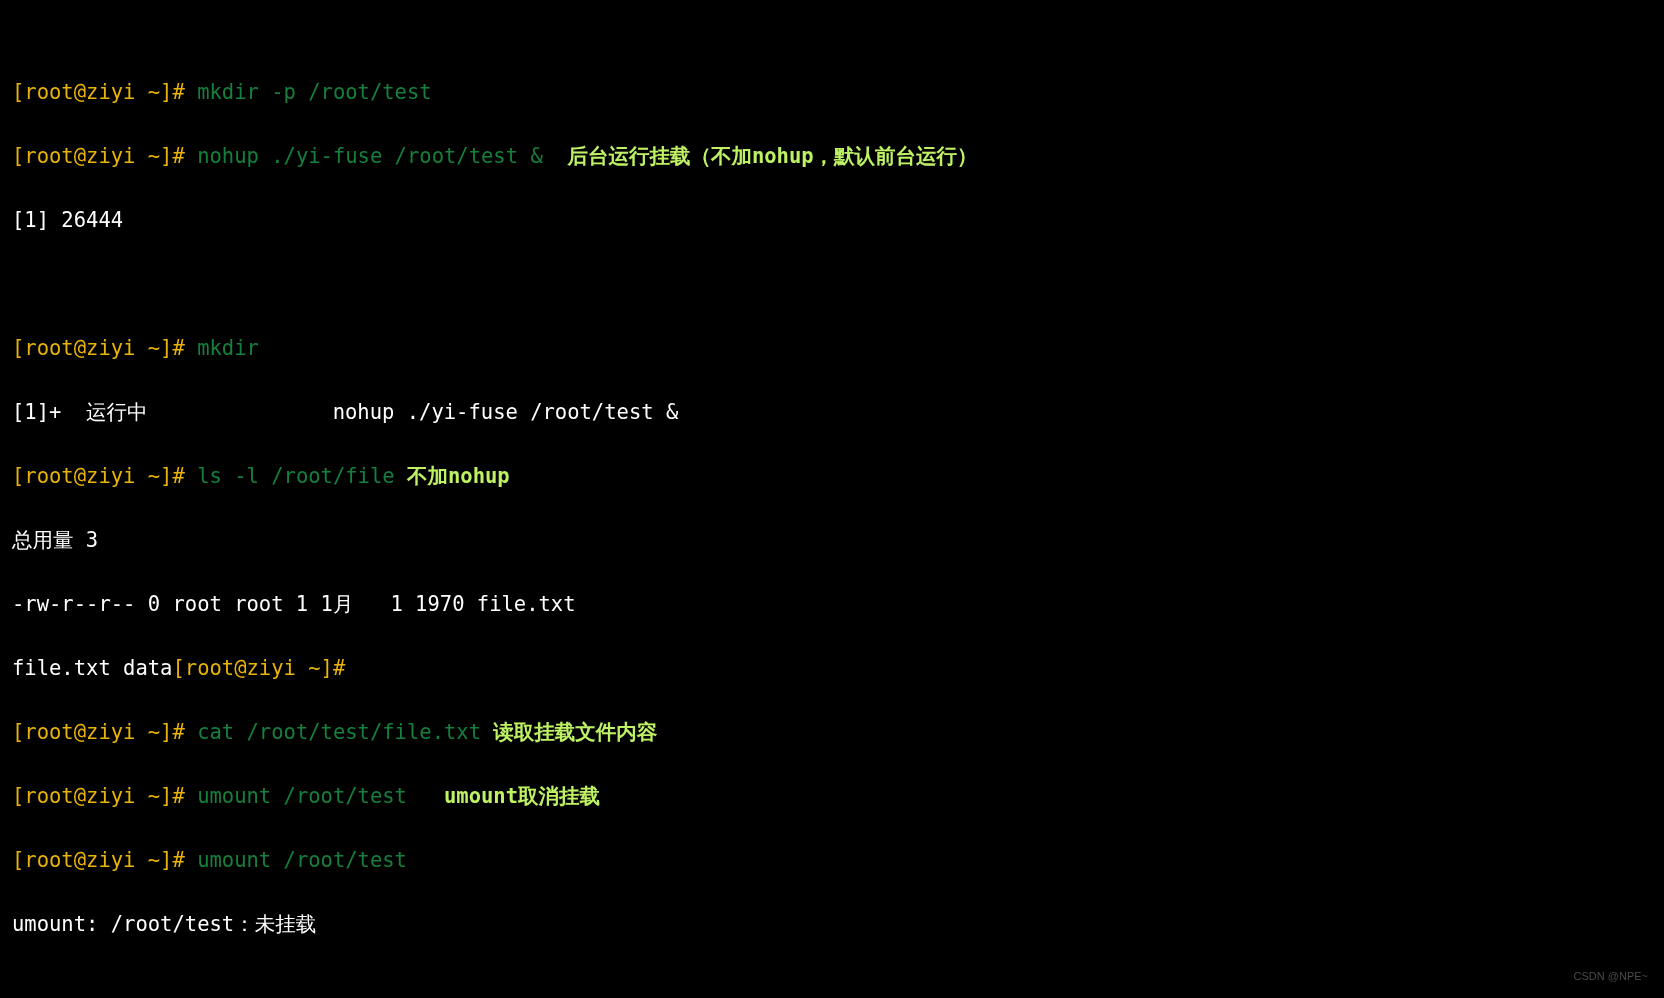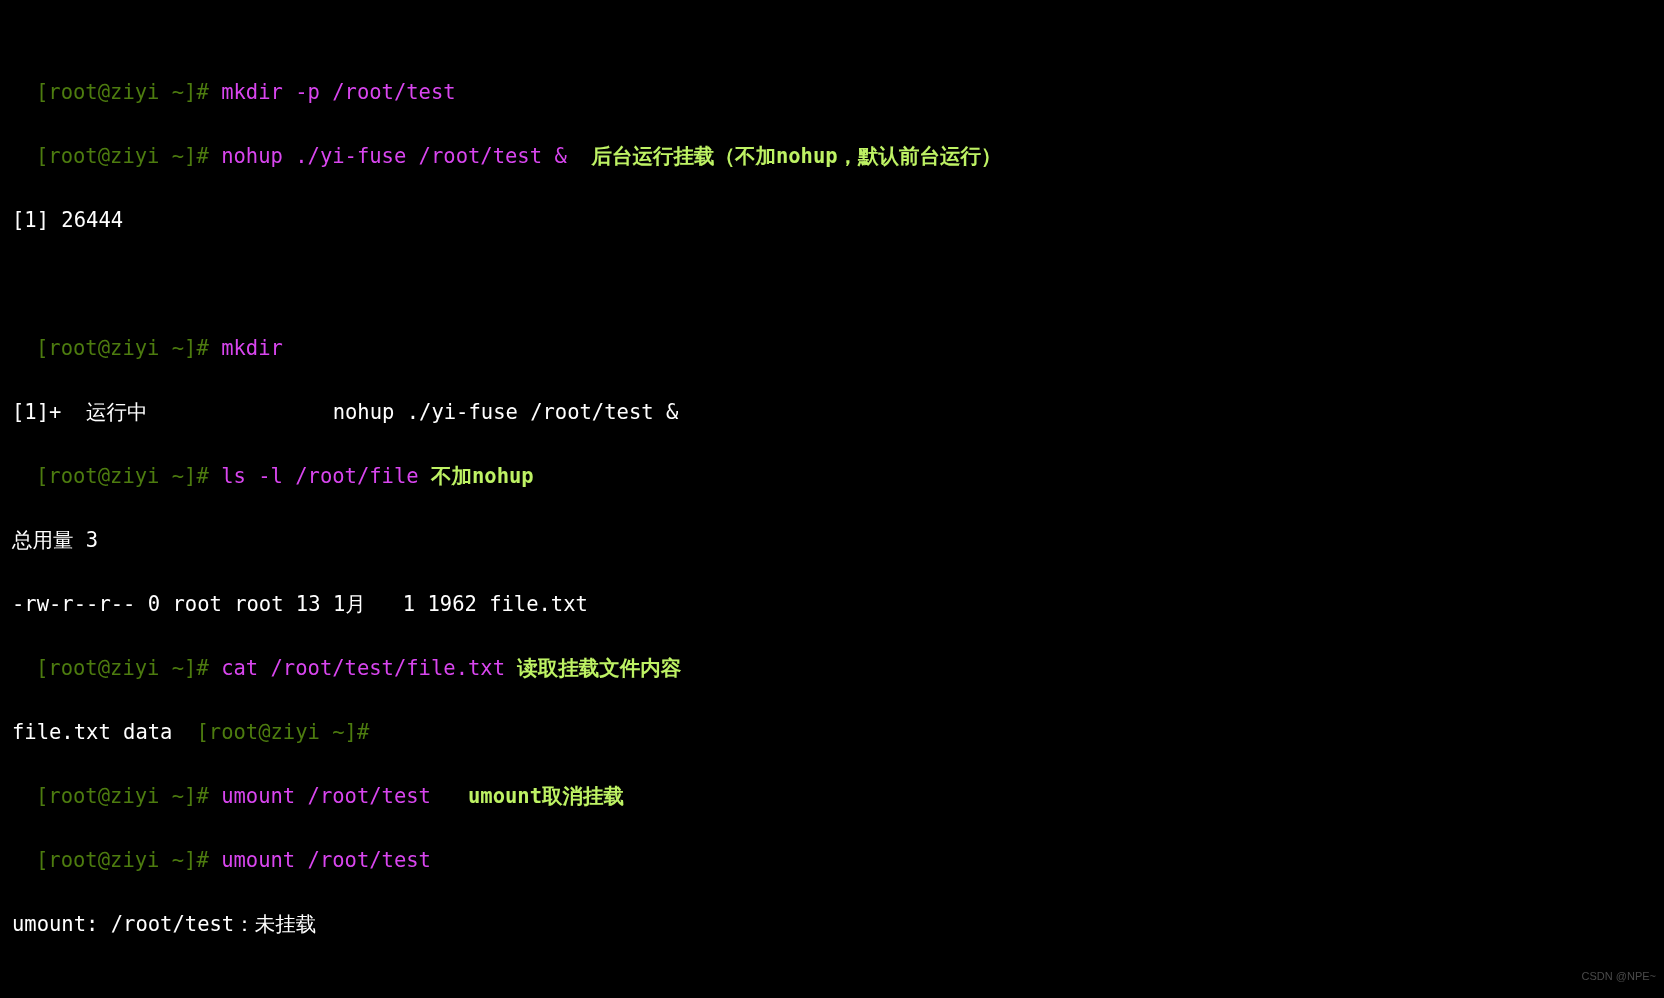--- a/index.html
+++ b/index.html
@@ -17,48 +17,48 @@
   .terminal {
     position: relative;
     padding: 12px 12px;
     white-space: pre;
   }
   .line {
     display: block;
     white-space: pre;
     position: relative;
   }
-  .prompt { color: #4d7c0f; margin-left: 24px; }
-  .cmd { color: #d946ef; text-align: right; }
+  .prompt { color: #eab308; }
+  .cmd { color: #15803d; text-align: right; }
   .green { color: #bef264; font-weight: 600; }
   .watermark {
     position: absolute;
-    right: 8px;
+    right: 16px;
     bottom: 6px;
     font-size: 11px;
     color: #4a4a4a;
     font-family: Arial, sans-serif;
   }
 </style>
 </head>
 <body>
 
 <div class="terminal">
 
 <span class="line"><span class="prompt">[root@ziyi ~]#</span> <span class="cmd">mkdir -p /root/test</span></span>
 <span class="line"><span class="prompt">[root@ziyi ~]#</span> <span class="cmd">nohup ./yi-fuse /root/test &amp;</span>  <span class="green">后台运行挂载（不加nohup，默认前台运行）</span></span>
 <span class="line"><span>[1] 26444</span></span>
 <span class="line"> </span>
 <span class="line"><span class="prompt">[root@ziyi ~]#</span> <span class="cmd">mkdir</span></span>
 <span class="line"><span>[1]+  运行中               nohup ./yi-fuse /root/test &amp;</span></span>
 <span class="line"><span class="prompt">[root@ziyi ~]#</span> <span class="cmd">ls -l /root/file</span> <span class="green">不加nohup</span></span>
 <span class="line"><span>总用量 3</span></span>
-<span class="line"><span>-rw-r--r-- 0 root root 13 1月   1 1962 file.txt</span></span>
+<span class="line"><span>-rw-r--r-- 0 root root 1 1月   1 1970 file.txt</span></span>
+<span class="line"><span>file.txt data</span><span class="prompt">[root@ziyi ~]#</span></span>
 <span class="line"><span class="prompt">[root@ziyi ~]#</span> <span class="cmd">cat /root/test/file.txt</span> <span class="green">读取挂载文件内容</span></span>
-<span class="line"><span>file.txt data</span><span class="prompt">[root@ziyi ~]#</span></span>
 <span class="line"><span class="prompt">[root@ziyi ~]#</span> <span class="cmd">umount /root/test</span>   <span class="green">umount取消挂载</span></span>
 <span class="line"><span class="prompt">[root@ziyi ~]#</span> <span class="cmd">umount /root/test</span></span>
 <span class="line"><span>umount: /root/test：未挂载</span></span>
 
 
 
 
 
 
 

